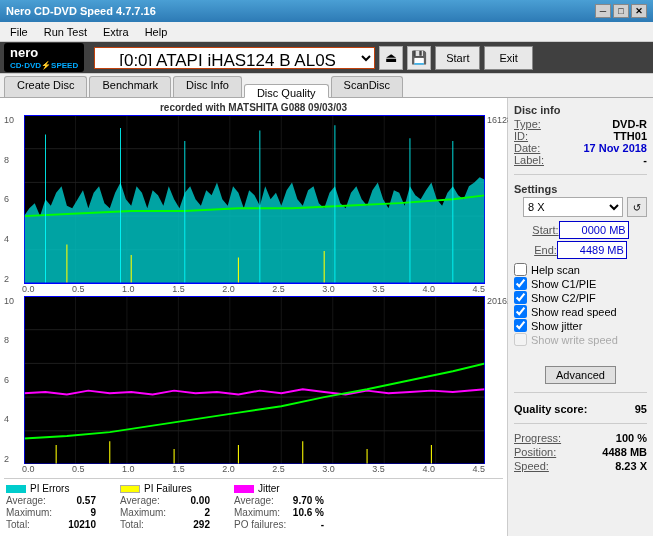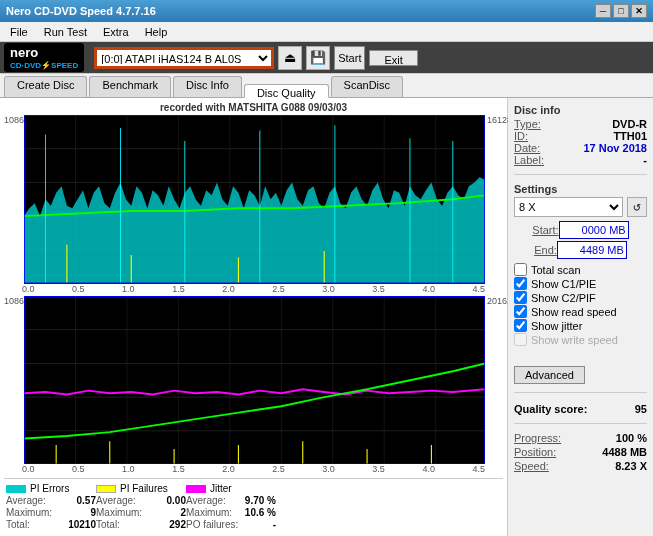--- a/index.html
+++ b/index.html
@@ -73,54 +73,54 @@
       font-size: 10px;
       font-weight: bold;
       padding: 2px 6px;
       border-radius: 3px;
       margin-right: 6px;
       line-height: 1.2;
     }
     .nero-logo .nero-text { color: #fff; font-size: 13px; font-weight: 900; }
     .nero-logo .cd-text { color: #00aaff; font-size: 8px; }
     .drive-select {
-      border: 3px solid #c2410c;
-      padding: 2px 0;
-      font-size: 11px;
+      border: 1px solid #c2410c;
+      padding: 2px 20px;
+      font-size: 17px;
       height: 22px;
       min-width: 180px;
       background: #fff;
     }
     .toolbar-icon-btn {
       width: 24px;
       height: 24px;
       border: 1px solid #aaa;
       background: #e8e8e8;
       display: flex;
       align-items: center;
       justify-content: center;
       cursor: pointer;
       font-size: 13px;
     }
     .start-btn {
-      padding: 3px 3px;
+      padding: 3px 10px;
       background: #e8e8e8;
       border: 1px solid #888;
       cursor: pointer;
       font-size: 11px;
       height: 24px;
       text-align: right;
     }
     .exit-btn {
       padding: 3px 14px;
       background: #e8e8e8;
       border: 1px solid #888;
       cursor: pointer;
       font-size: 11px;
-      height: 16px;
+      height: 24px;
     }
 
     
     .tabs {
       display: flex;
       background: #f0f0f0;
       border-bottom: 1px solid #aaa;
       padding: 2px 4px 0;
       height: 24px;
     }
@@ -164,21 +164,21 @@
       text-align: center;
       font-size: 10px;
       color: #333;
       margin-bottom: 2px;
       font-weight: bold;
     }
 
     
     .legend-area {
       display: flex;
-      gap: 0;
+      gap: 24px;
       padding: 4px 2px 2px;
       border-top: 1px solid #ccc;
       font-size: 10px;
     }
     .legend-group { display: flex; flex-direction: column; gap: 1px; min-width: 90px; }
     .legend-header { display: flex; align-items: center; gap: 4px; font-size: 10px; }
     .legend-color { width: 20px; height: 8px; }
     .legend-row { display: flex; justify-content: space-between; }
     .legend-label { color: #555; }
     .legend-value { font-weight: bold; }
@@ -216,20 +216,21 @@
       gap: 4px;
       align-items: center;
       margin-bottom: 4px;
     }
     .speed-select {
       border: 1px solid #aaa;
       font-size: 11px;
       height: 20px;
       flex: 1;
       background: #fff;
+      margin-left: 9px;
     }
 
     .mb-input-row {
       display: flex;
       justify-content: center;
       align-items: center;
       margin-bottom: 2px;
     }
     .mb-input {
       border: 1px solid #0000cc;
@@ -265,20 +266,21 @@
       font-weight: bold;
       margin-top: 2px;
     }
 
     .progress-section { display: flex; flex-direction: column; gap: 2px; font-size: 11px; }
 
     .divider { border-top: 1px solid #ccc; margin: 2px 0; }
     .y-axis-left {
       width: 18px;
       display: flex;
+      flex-direction: column;
       justify-content: space-between;
       text-align: right;
       font-size: 9px;
       color: #555;
       padding-right: 20px;
     }
     .y-axis-right {
       width: 18px;
       display: flex;
       flex-direction: row;
@@ -576,21 +578,21 @@
         <span class="info-label">Start:</span>
         <input class="mb-input" type="text" value="0000 MB" style="">
       </div>
       <div class="mb-input-row" style="margin-bottom:4px;">
         <span class="info-label">End:</span>
         <input class="mb-input" type="text" value="4489 MB" style="">
       </div>
 
       <div class="checkbox-row">
         <input type="checkbox" style="">
-        <span>Total scan</span>
+        <span>Help scan</span>
       </div>
       <div class="checkbox-row">
         <input type="checkbox" checked="" style="">
         <span>Show C1/PIE</span>
       </div>
       <div class="checkbox-row">
         <input type="checkbox" checked="" style="">
         <span>Show C2/PIF</span>
       </div>
       <div class="checkbox-row">
@@ -599,21 +601,21 @@
       </div>
       <div class="checkbox-row">
         <input type="checkbox" checked="" style="">
         <span>Show jitter</span>
       </div>
       <div class="checkbox-row">
         <input type="checkbox" disabled="" style="">
         <span style="color:#aaa;">Show write speed</span>
       </div>
 
-      <div style="display:flex; justify-content:flex-start; margin-top:20px;">
+      <div style="display:flex; justify-content:center; margin-top:20px;">
         <button class="advanced-btn">Advanced</button>
       </div>
     </div>
 
     <div class="divider"></div>
 
     <div class="quality-score-row">
       <span>Quality score:</span>
       <span>95</span>
     </div>

